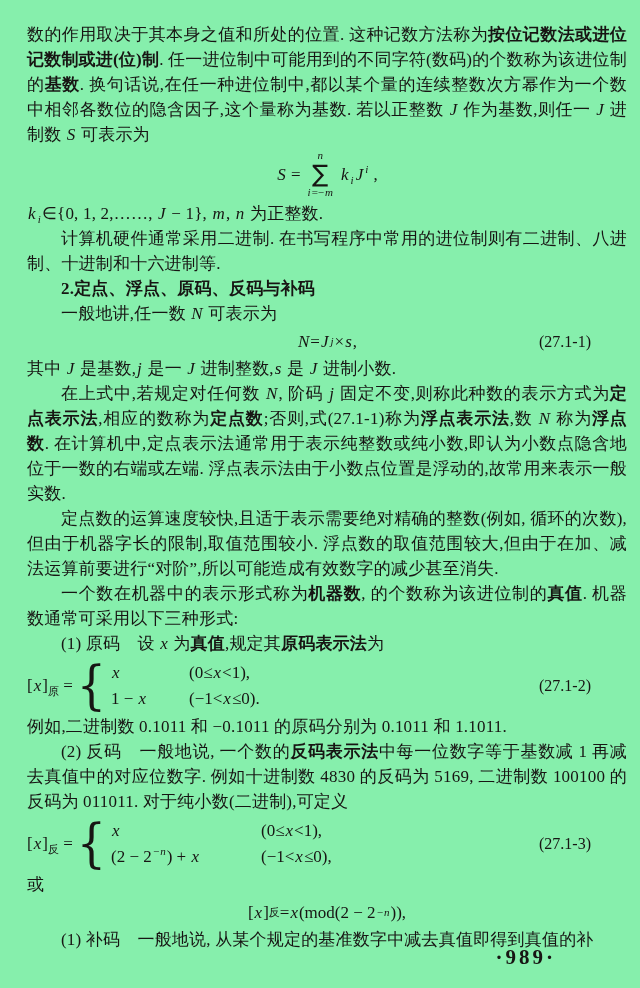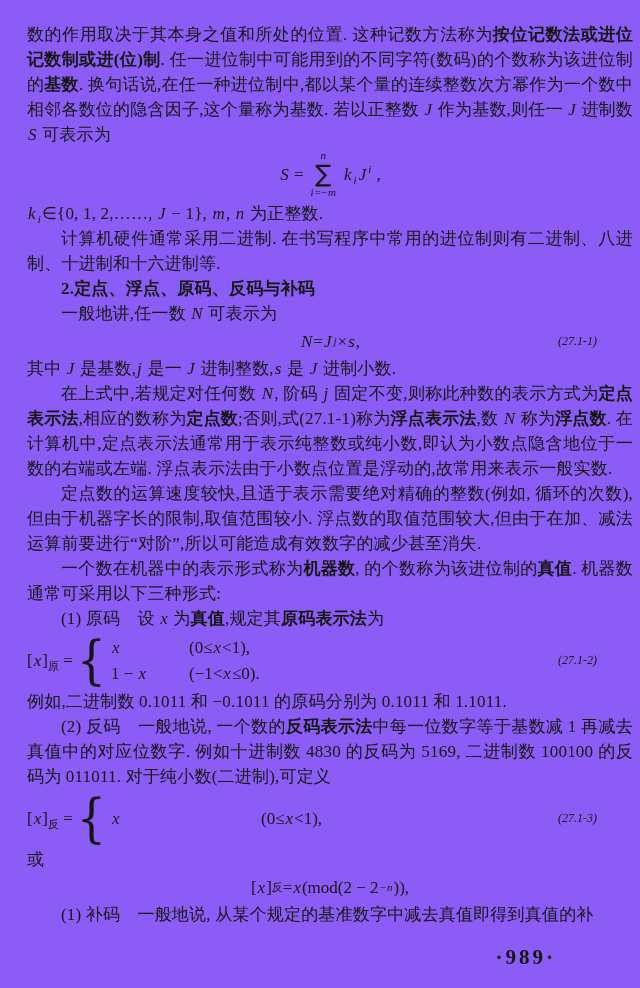--- a/index.html
+++ b/index.html
@@ -1,21 +1,21 @@
 <!DOCTYPE html>
 <html><head>
 <meta charset="utf-8">
 <style>
   html,body{margin:0;padding:0;background:#dcdcd8;}
   .page{
     position:relative;
     width:640px;height:988px;
-    background:#8b5cf6;
+    background:#86efac;
     box-sizing:border-box;
-    padding:22px 7px 0 27px;
+    padding:22px 13px 0 27px;
     color:#171513;
     font-family:"Liberation Serif", serif;
     overflow:hidden;
   }
   .para{
     margin:0;
     font-size:17px;
     line-height:25px;
     text-align:justify;
     letter-spacing:0.2px;
@@ -41,22 +41,21 @@
     display:inline-flex;
     align-items:center;
     font-family:"Liberation Serif","DejaVu Serif",serif;
     text-align:left;
   }
   .eqtag{
     position:absolute;
     right:36px;
     top:50%;
     transform:translateY(-50%);
-    font-size:12px;
-    font-style:italic;
+    font-size:16px;
   }
   
   .eq-sum{height:54px;display:flex;align-items:center;justify-content:center;}
   .sigma{
     display:inline-flex;
     flex-direction:column;
     align-items:center;
     margin:0 6px;
   }
   .slim{font-size:11px;line-height:11px;}
@@ -165,20 +164,24 @@
 
   <div class="eqline eq-cases">
     <span class="frm">
       <span><span>[</span><span class="i">x</span><span>]</span><sub>反</sub><span> = </span></span>
       <span class="brace">{</span>
       <span class="crows">
         <span class="crow">
           <span class="cexpr-wide"><span class="i">x</span></span>
           <span class="ccond"><span>(0≤</span><span class="i">x</span><span>&lt;1),</span></span>
         </span>
+        <span class="crow">
+          <span class="cexpr-wide"><span>(2 − 2</span><sup class="i">−n</sup><span>) + </span><span class="i">x</span></span>
+          <span class="ccond"><span>(−1&lt;</span><span class="i">x</span><span>≤0),</span></span>
+        </span>
       </span>
     </span>
     <span class="eqtag">(27.1-3)</span>
   </div>
 
   <p class="para"><span>或</span></p>
 
   <div class="eqline eq-simple">
     <span class="frm">
         <span>[</span>

